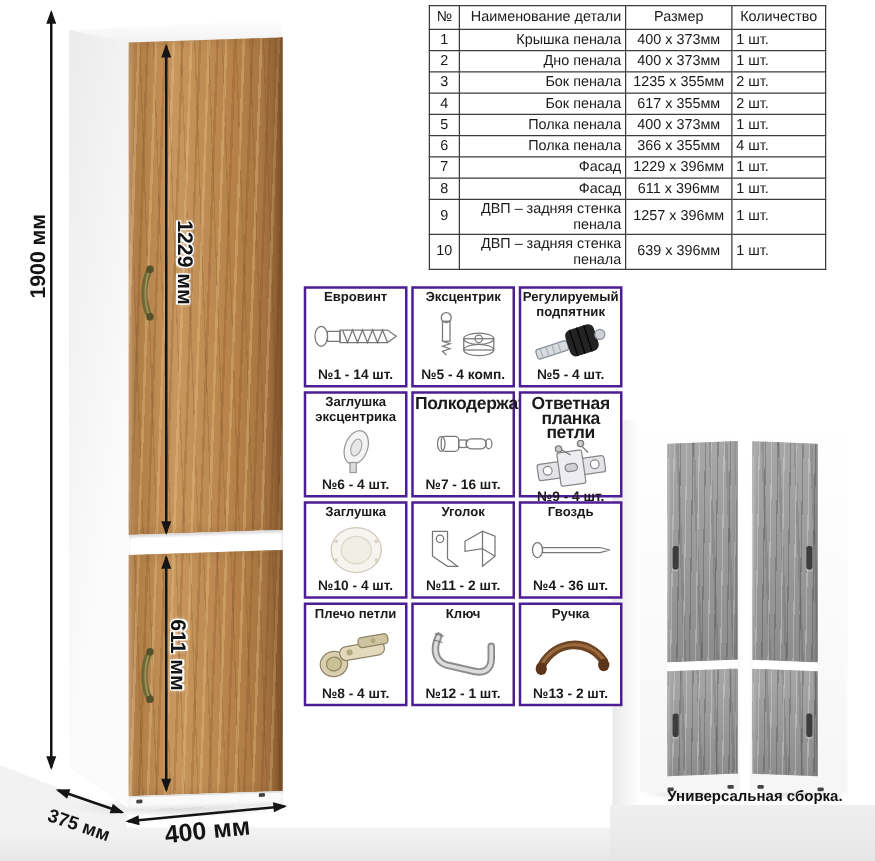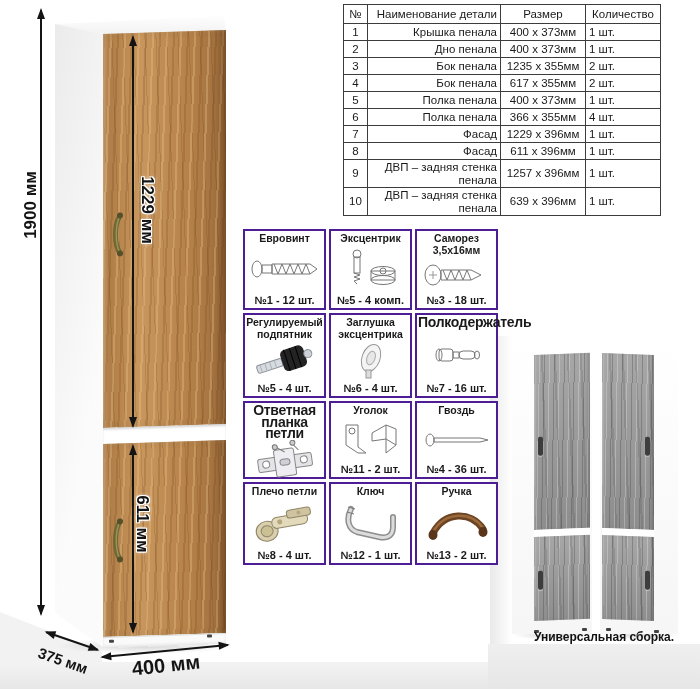--- a/index.html
+++ b/index.html
@@ -244,51 +244,39 @@
     <div class="hw-cell">
       <div class="hw-title">Евровинт</div>
       <div class="hw-icon">
         <svg width="72" height="26" viewBox="0 0 72 26">
           <ellipse cx="8" cy="13" rx="5" ry="8" fill="#f0f0f0" class="ln"></ellipse>
           <path d="M13,9 h10 v8 h-10 z" fill="#f0f0f0" class="ln"></path>
           <path d="M23,8 h38 l7,5 -7,5 h-38 z" fill="#f4f4f4" class="ln"></path>
           <path d="M25,8 l4,10 4,-10 4,10 4,-10 4,10 4,-10 4,10 4,-10 4,10" class="ln" stroke-width="1"></path>
         </svg>
       </div>
-      <div class="hw-count">№1 - 12 шт.</div>
+      <div class="hw-count">№1 - 14 шт.</div>
     </div>
 
     <div class="hw-cell">
       <div class="hw-title">Эксцентрик</div>
       <div class="hw-icon">
         <svg width="72" height="40" viewBox="0 0 72 40">
           <circle cx="22" cy="5" r="4" fill="#ddd" class="ln"></circle>
           <rect x="19" y="8" width="6" height="16" fill="#eee" class="ln"></rect>
           <path d="M19,24 l6,2 -6,2 6,2 -6,2 3,3" class="ln"></path>
           <rect x="36" y="22" width="24" height="9" fill="#e8e8e8" class="ln"></rect>
           <ellipse cx="48" cy="31" rx="12" ry="4.5" fill="#e2e2e2" class="ln"></ellipse>
           <ellipse cx="48" cy="22" rx="12" ry="4.5" fill="#f5f5f5" class="ln"></ellipse>
           <circle cx="48" cy="22" r="3" fill="#ddd" class="ln"></circle>
         </svg>
       </div>
       <div class="hw-count">№5 - 4 комп.</div>
     </div>
 
-    <div class="hw-cell">
-      <div class="hw-title">Саморез 3,5х16мм</div>
-      <div class="hw-icon">
-        <svg width="70" height="30" viewBox="0 0 70 30">
-          <ellipse cx="11" cy="15" rx="8" ry="10" fill="#efefef" class="ln"></ellipse>
-          <path d="M7,15 h8 M11,11 v8" stroke="#999" fill="none"></path>
-          <path d="M19,10 h30 l10,5 -10,5 h-30 z" fill="#f3f3f3" class="ln"></path>
-          <path d="M21,10 l4,10 4,-10 4,10 4,-10 4,10 4,-10 4,10" class="ln" stroke-width="1"></path>
-        </svg>
-      </div>
-      <div class="hw-count">№3 - 18 шт.</div>
-    </div>
 
     <div class="hw-cell">
       <div class="hw-title">Регулируемый подпятник</div>
       <div class="hw-icon">
         <svg width="66" height="36" viewBox="0 0 66 36">
           <g transform="rotate(-18 33 18)">
             <rect x="4" y="14" width="26" height="8" rx="2" fill="#d7dbe0" stroke="#8a9099"></rect>
             <path d="M8,14 v8 M13,14 v8 M18,14 v8 M23,14 v8" stroke="#aab0b8" fill="none"></path>
             <rect x="30" y="7" width="24" height="22" rx="5" fill="#232323"></rect>
             <path d="M35,7 v22 M41,7 v22 M47,7 v22" stroke="#000" fill="none"></path>
@@ -337,20 +325,34 @@
             <rect x="30" y="19" width="10" height="6" rx="3" fill="#cfcfd6" stroke="#888"></rect>
             <path d="M28,6 l8,6 M44,4 l6,8" stroke="#777" fill="none"></path>
             <circle cx="27" cy="6" r="2.5" fill="#ccc" stroke="#777"></circle>
             <circle cx="45" cy="4" r="2.5" fill="#ccc" stroke="#777"></circle>
           </g>
         </svg>
       </div>
       <div class="hw-count">№9 - 4 шт.</div>
     </div>
 
+    <div class="hw-cell">
+      <div class="hw-title">Заглушка</div>
+      <div class="hw-icon">
+        <svg width="50" height="42" viewBox="0 0 50 42">
+          <ellipse cx="25" cy="21" rx="20" ry="18" fill="#f6f4ee" stroke="#ccc7b8"></ellipse>
+          <ellipse cx="25" cy="21" rx="12" ry="11" fill="#f1eee5" stroke="#ddd8c8"></ellipse>
+          <circle cx="9" cy="14" r="1.5" fill="#d8d3c4"></circle>
+            <circle cx="41" cy="14" r="1.5" fill="#d8d3c4"></circle>
+          <circle cx="9" cy="29" r="1.5" fill="#d8d3c4"></circle>
+            <circle cx="41" cy="29" r="1.5" fill="#d8d3c4"></circle>
+        </svg>
+      </div>
+      <div class="hw-count">№10 - 4 шт.</div>
+    </div>
 
     <div class="hw-cell">
       <div class="hw-title">Уголок</div>
       <div class="hw-icon">
         <svg width="66" height="42" viewBox="0 0 66 42">
           <path d="M8,6 h12 v22 l8,6 h-8 l-12,-8 z" fill="#f4f4f4" class="ln"></path>
           <circle cx="14" cy="12" r="3" fill="#fff" class="ln"></circle>
           <path d="M34,14 l14,-8 10,4 v16 l-10,8 v-14 l-14,2 z" fill="#f0f0f0" class="ln"></path>
           <path d="M48,6 v14 l10,6" class="ln"></path>
         </svg>

